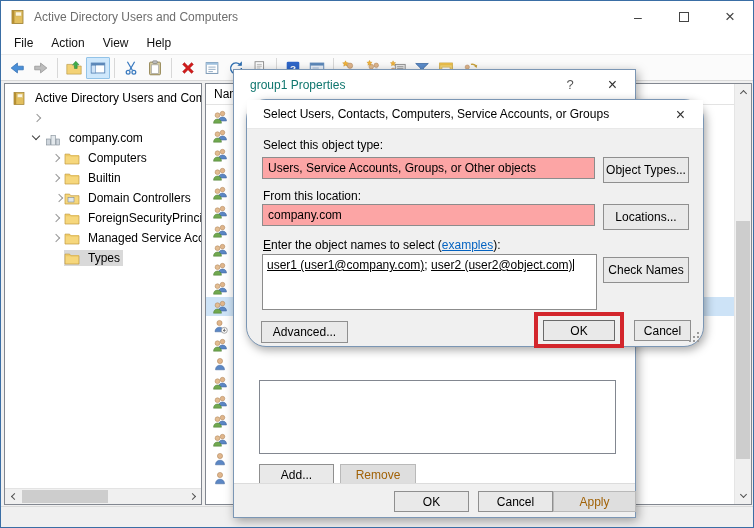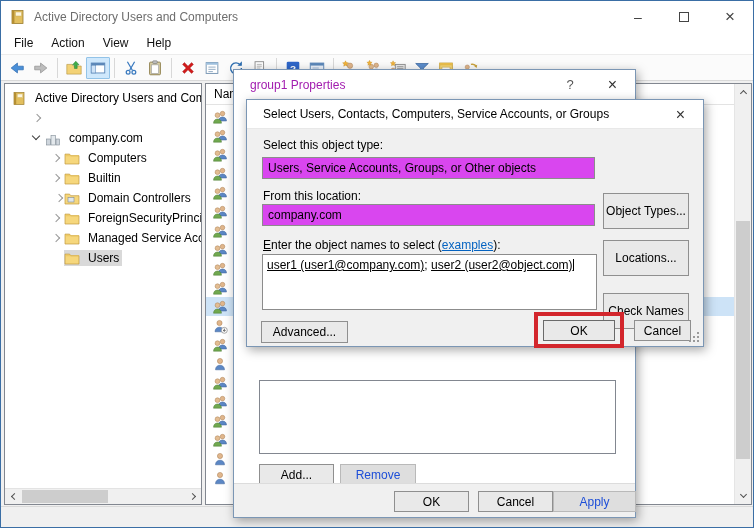--- a/index.html
+++ b/index.html
@@ -74,38 +74,38 @@
   .statusbar { position:absolute; left:0; top:505px; width:100%; height:23px; background:#f0f0f0; border-top:1px solid #d9d9d9; }
 
   
   .dialog { position:absolute; background:#fff; border:1px solid #7b96b4; box-shadow:2px 3px 10px rgba(0,0,0,.35); }
   .dlg-titlebar { height:29px; display:flex; align-items:center; padding-left:16px; background:#fff; position:relative; }
   .dlg-title { font-size:12px; }
   .dlg-x { position:absolute; top:0; right:0; width:45px; height:29px; display:flex; align-items:center; justify-content:center; font-size:16px; color:#333; }
   .dlg-help { position:absolute; top:0; right:45px; width:40px; height:29px; display:flex; align-items:center; justify-content:center; font-size:13px; color:#555; }
 
   .props-dialog { left:232px; top:68px; width:403px; height:449px; z-index:10; }
-  .props-dialog .dlg-title { color:#a21caf; }
+  .props-dialog .dlg-title { color:#0f766e; }
   .props-body { position:absolute; left:0; top:29px; right:0; bottom:34px; background:#fff; }
   .members-box { position:absolute; left:25px; top:281px; width:357px; height:74px; background:#fff; border:1px solid #828790; }
   .btn { display:flex; align-items:center; justify-content:center; background:#e9e9e9; border:1px solid #8f8f8f; font-size:12px; color:#000; }
-  .btn.disabled { background:#dedede; border-color:#b9b9b9; color:#1d4ed8; }
+  .btn.disabled { background:#dedede; border-color:#b9b9b9; color:#a16207; }
   .props-add { position:absolute; left:25px; top:365px; width:75px; height:22px; }
   .props-remove { position:absolute; left:106px; top:365px; width:76px; height:22px; }
   .props-footer { position:absolute; left:0; bottom:0; width:100%; height:34px; background:#f0f0f0; border-top:1px solid #dcdcdc; }
   .props-ok { position:absolute; left:160px; top:7px; width:75px; height:21px; }
   .props-cancel { position:absolute; left:244px; top:7px; width:75px; height:21px; }
   .props-apply { position:absolute; left:319px; top:7px; width:83px; height:21px; }
 
-  .select-dialog { left:245px; top:98px; width:458px; height:248px; z-index:20; background:#f0f0f0; }
+  .select-dialog { left:245px; top:98px; width:458px; height:248px; z-index:20; background:#f0f0f0;border-radius:20px; }
   .select-dialog .dlg-titlebar { background:#fff; border-bottom:1px solid #e8e8e8; }
   .select-dialog .dlg-title { color:#000; }
   .sd-label { position:absolute; left:16px; color:#000; }
-  .sd-field { position:absolute; left:15px; width:333px; height:22px; background:#d946ef; border:1px solid #8c8c8c; display:flex; align-items:center; padding-left:5px; overflow:hidden; white-space:nowrap; }
-  .sd-btn { position:absolute; left:356px; width:86px; height:36px;margin-top:36px; }
+  .sd-field { position:absolute; left:15px; width:333px; height:22px; background:#fca5a5; border:1px solid #8c8c8c; display:flex; align-items:center; padding-left:5px; overflow:hidden; white-space:nowrap; }
+  .sd-btn { position:absolute; left:356px; width:86px; height:26px; }
   .sd-names { position:absolute; left:15px; top:154px; width:335px; height:56px; background:#fff; border:1px solid #8c8c8c; padding:3px 4px; line-height:14px; }
   .sd-names .u { text-decoration:underline; }
   .caret { display:inline-block; width:1px; height:12px; background:#000; vertical-align:-2px; }
   .sd-advanced { position:absolute; left:14px; top:221px; width:87px; height:22px; }
   .sd-ok { position:absolute; left:296px; top:220px; width:72px; height:21px; border-color:#6a6a6a; }
   .sd-cancel { position:absolute; left:387px; top:220px; width:57px; height:21px; }
   .annot-box { position:absolute; left:287px; top:212px; width:90px; height:36px; border:4px solid #d3262c; z-index:5; pointer-events:none; }
   .link { color:#0563c1; text-decoration:underline; }
   .grip { position:absolute; right:4px; bottom:4px; width:2px; height:2px; background:#9a9a9a;
           box-shadow:-4px 0 #9a9a9a, -8px 0 #9a9a9a, 0 -4px #9a9a9a, -4px -4px #9a9a9a, 0 -8px #9a9a9a; }
@@ -363,21 +363,21 @@
           </div>
           <div class="trow selected" style="padding-left: 44px;">
             <span class="chev"></span>
             <span class="selwrap">
               <span class="ticon">
                 <svg viewBox="0 0 16 14">
                   <path d="M1 2.6h4.6l1.2 1.6H15v8.3H1z" fill="#f6d77c" stroke="#c0983f" stroke-width="0.7"></path>
                   <path d="M1 4.2h14" stroke="#e8c253" stroke-width="0.7"></path>
                 </svg>
               </span>
-              <span class="tlabel">Users</span>
+              <span class="tlabel">Types</span>
             </span>
           </div>
         </div>
       <div class="hscroll">
         <span class="hs-arrow left">
             <span class="arrowglyph l"></span>
           </span>
         <span class="hs-thumb"></span>
         <span class="hs-arrow right">
             <span class="arrowglyph r"></span>

